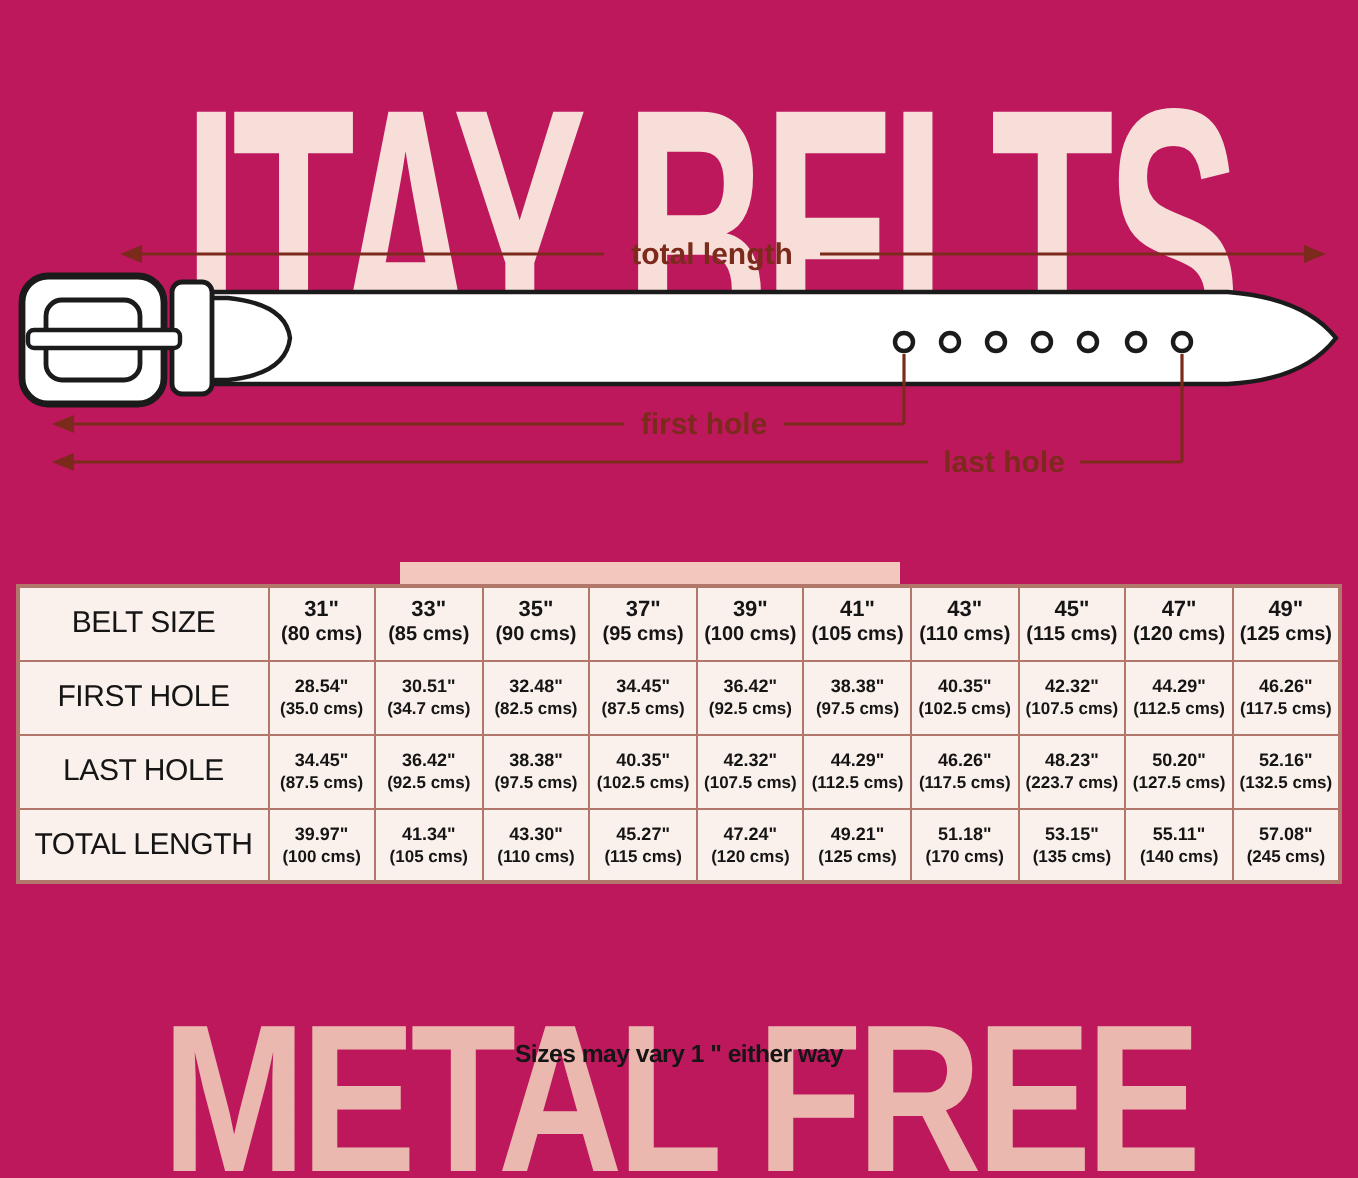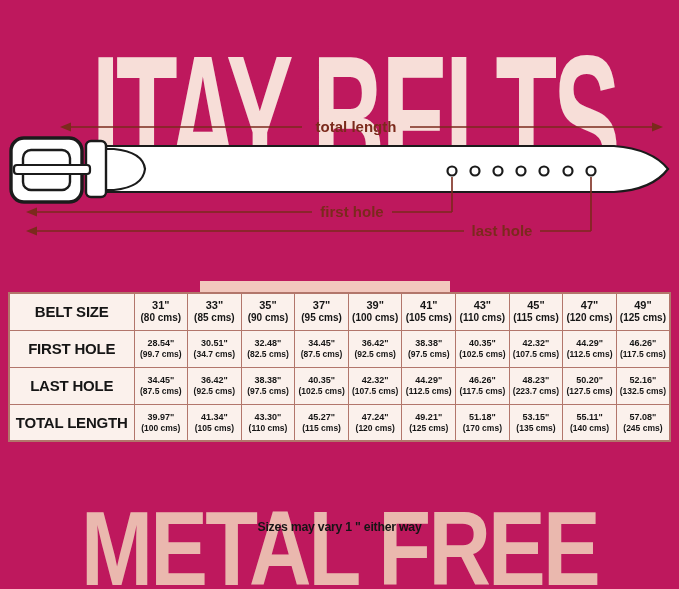--- a/index.html
+++ b/index.html
@@ -20,21 +20,21 @@
   .diagram { position:absolute; top:103px; left:0; z-index:1; }
   .diagram text { font-family:"Liberation Sans", sans-serif; font-weight:700; font-size:15px; fill:#7b2a1c; }
 
   
   table.size-table { position:absolute; left:8px; top:292px; width:663px; height:150px; z-index:2;
                      border-collapse:collapse; table-layout:fixed; }
   .size-table th, .size-table td { border:1.5px solid #b2766b; background:#fbf1ec; text-align:center;
                      vertical-align:middle; padding:0; color:#151515; }
   .size-table { border:2px solid #b2766b; }
   .size-table tr { height:37px; }
-  .size-table th { width:125px; font-size:15px; font-weight:700; letter-spacing:-0.2px; }
+  .size-table th { width:125px; font-size:15px; font-weight:400; letter-spacing:-0.2px; }
   .size-table td .in { font-size:9px;  font-weight:600; line-height:11px; }
   .size-table td .cm { font-size:8.5px; font-weight:600; line-height:10px; }
   .size-table tr.head td .in { font-size:11px; font-weight:800; line-height:13px; }
   .size-table tr.head td .cm { font-size:10px; font-weight:800; line-height:12px; }
 
   
   .footer { position:absolute; top:508px; left:0; width:100%; z-index:2; text-align:center;
             font-size:12.3px; font-weight:700; letter-spacing:-0.25px; color:#151515; line-height:22px; }
   .footer .vary { margin-top:8px; }
 </style>
@@ -137,21 +137,21 @@
           </td>
           <td>
             <div class="in">49"</div>
             <div class="cm">(125 cms)</div>
           </td>
         </tr>
         <tr>
           <th>FIRST HOLE</th>
           <td>
             <div class="in">28.54"</div>
-            <div class="cm">(99.7 cms)</div>
+            <div class="cm">(35.0 cms)</div>
           </td>
           <td>
             <div class="in">30.51"</div>
             <div class="cm">(34.7 cms)</div>
           </td>
           <td>
             <div class="in">32.48"</div>
             <div class="cm">(82.5 cms)</div>
           </td>
           <td>

